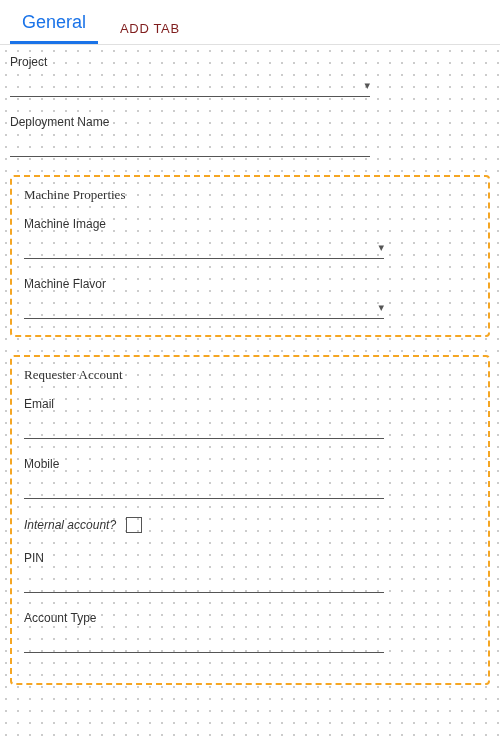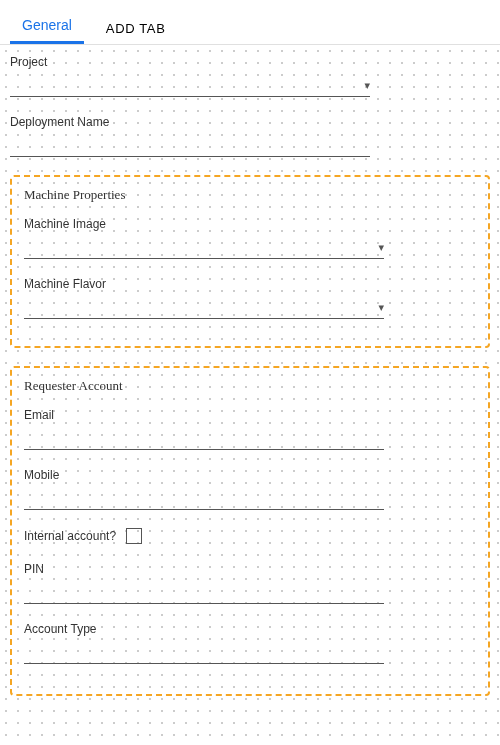--- a/index.html
+++ b/index.html
@@ -28,37 +28,37 @@
     .tabs-bar {
       display: flex;
       align-items: flex-end;
       border-bottom: 1px solid #e0e0e0;
       padding: 0 10px;
       height: 45px;
     }
 
     .tab-item {
       padding: 8px 12px;
-      font-size: 14px;
+      font-size: 18px;
       cursor: pointer;
       color: #333;
       border-bottom: 3px solid transparent;
       margin-right: 10px;
     }
 
     .tab-item.active {
       color: #1a73e8;
       border-bottom: 3px solid #1a73e8;
       font-weight: 500;
     }
 
     .tab-add {
       padding: 8px 12px;
       font-size: 13px;
-      color: #000000;
+      color: #7f1d1d;
       cursor: pointer;
       letter-spacing: 0.05em;
     }
 
     
     .form-area {
       padding: 10px 10px 20px 10px;
       background-image: radial-gradient(circle, #cccccc 1px, transparent 1px);
       background-size: 12px 12px;
       min-height: 700px;
@@ -185,21 +185,21 @@
       <div class="form-field">
         <label class="field-label">Machine Image</label>
         <div class="select-wrapper">
           <select class="field-input">
             <option value=""></option>
           </select>
           <span class="select-arrow">▾</span>
         </div>
       </div>
 
-      <div class="form-field" style="margin-bottom:15px;">
+      <div class="form-field" style="margin-bottom:4px;">
         <label class="field-label">Machine Flavor</label>
         <div class="select-wrapper">
           <select class="field-input">
             <option value=""></option>
           </select>
           <span class="select-arrow">▾</span>
         </div>
       </div>
     </div>
 
@@ -211,21 +211,21 @@
         <input type="text" class="field-input" style="">
       </div>
 
       <div class="form-field">
         <label class="field-label">Mobile</label>
         <input type="text" class="field-input" style="">
       </div>
 
       <div class="form-field">
         <div class="checkbox-wrapper">
-          <label class="field-label" style="margin-bottom:0;">Internal account?</label>
+          <label class="field-label" style="margin-bottom:0;font-style:italic;">Internal account?</label>
           <input type="checkbox" class="checkbox-input" style="">
         </div>
       </div>
 
       <div class="form-field">
         <label class="field-label">PIN</label>
         <input type="password" class="field-input" style="">
       </div>
 
       <div class="form-field" style="margin-bottom:18px;">

